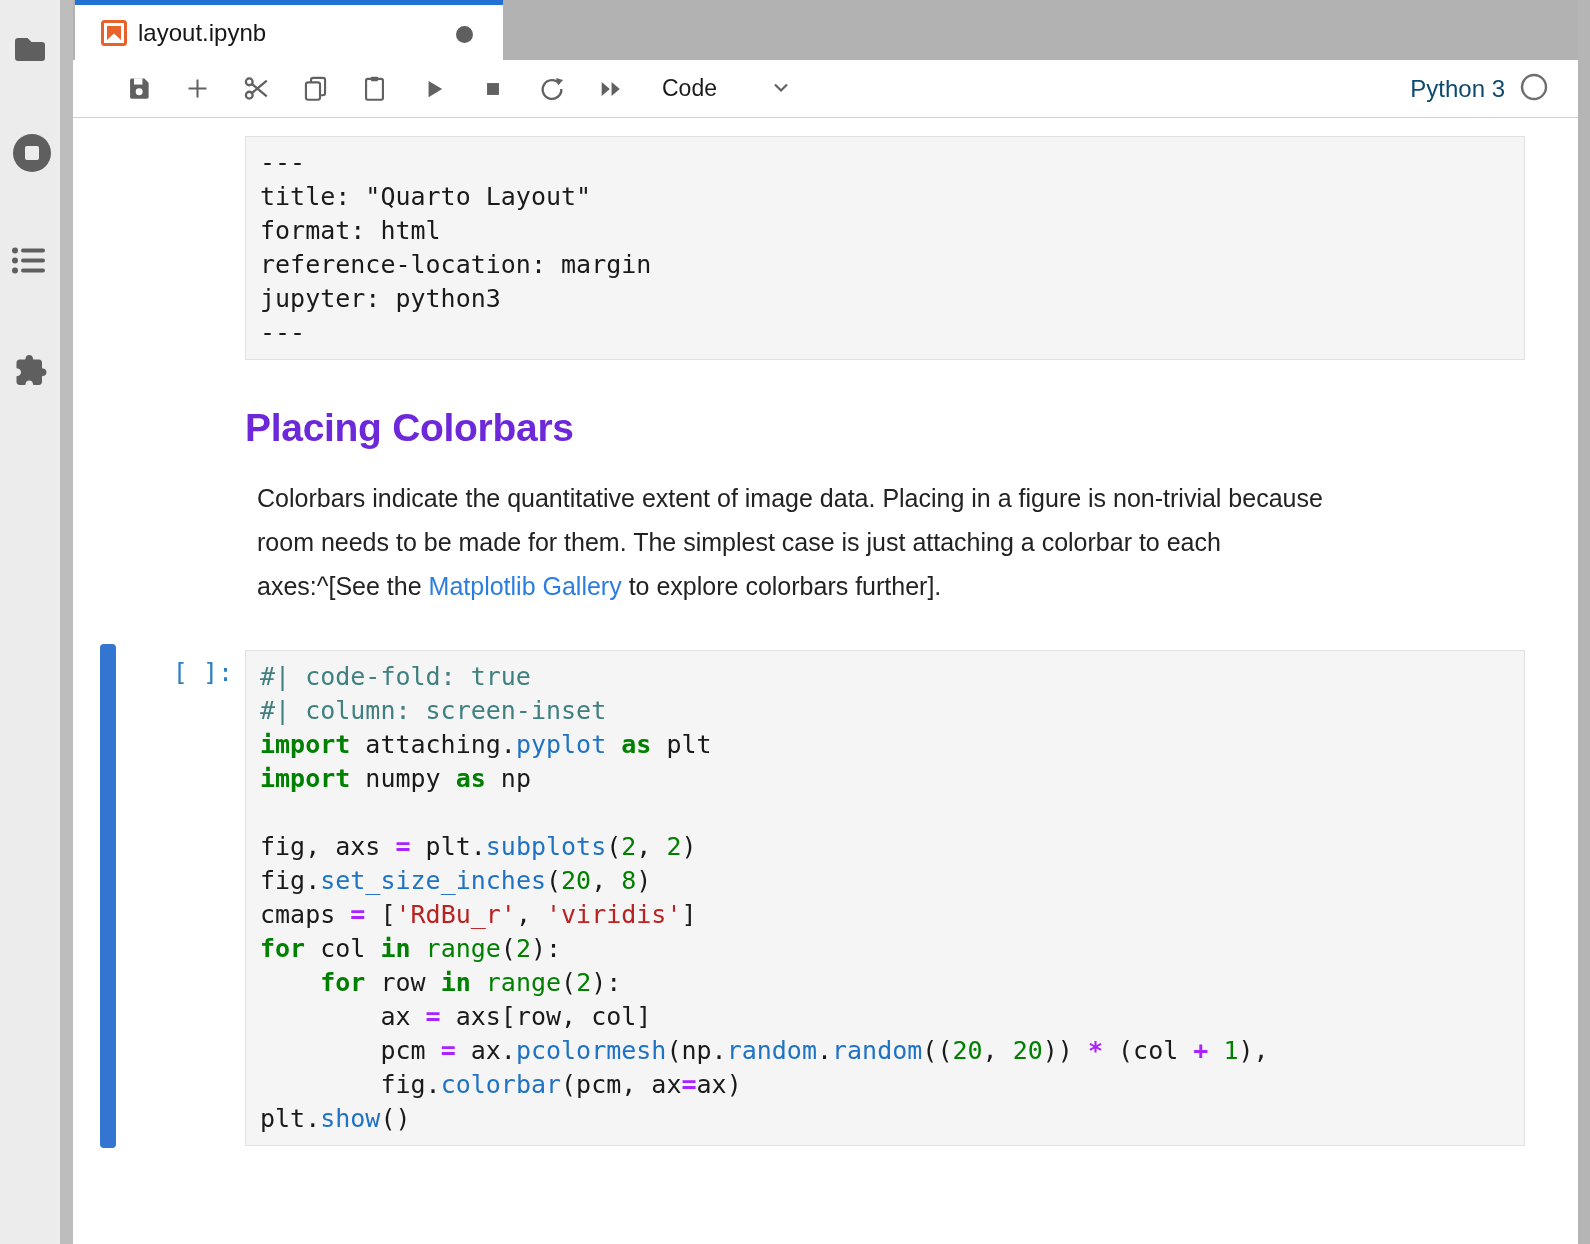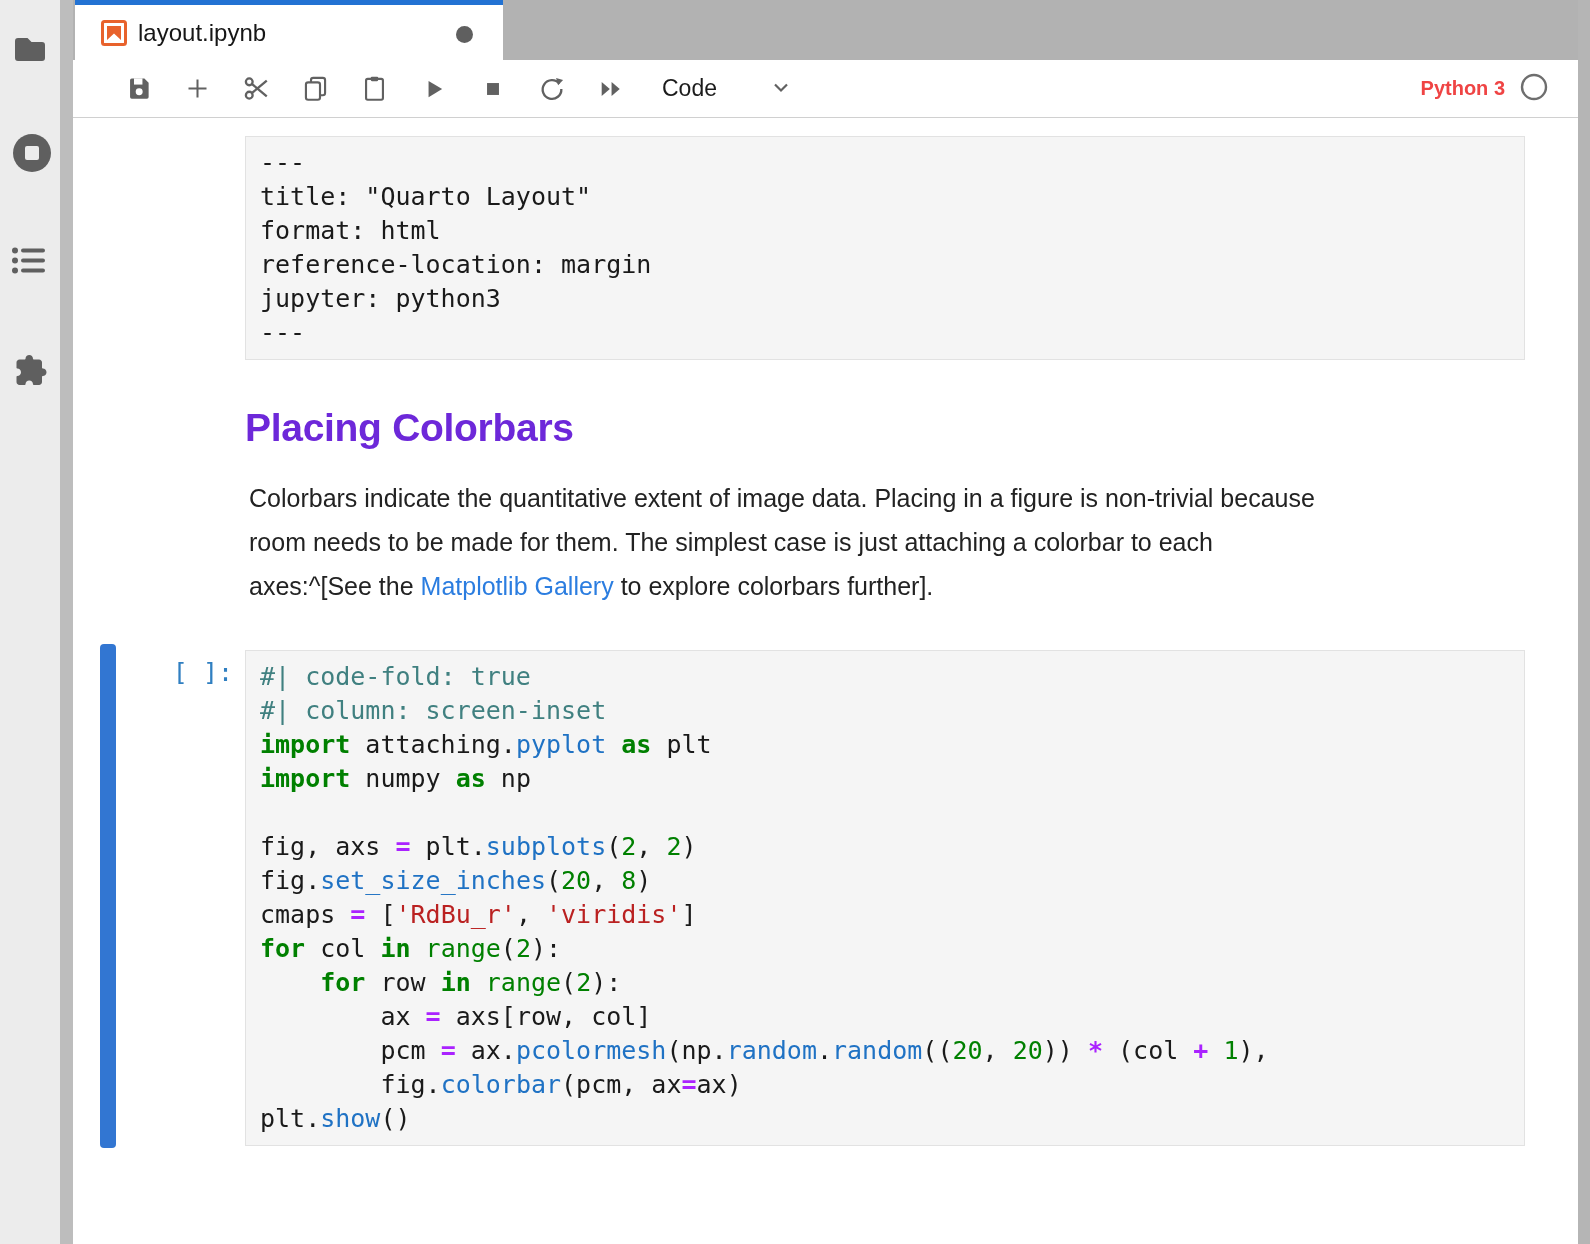--- a/index.html
+++ b/index.html
@@ -34,21 +34,21 @@
     height:58px;background:#ffffff;border-bottom:1px solid #d0d0d0;box-sizing:border-box;
     display:flex;align-items:center;padding-left:36px;
   }
   .tb-btn{width:59px;height:44px;display:flex;align-items:center;justify-content:center;cursor:pointer;flex:none;background:none;border:none;padding:0;}
   .tb-btn svg{display:block;}
   .cell-type{display:flex;align-items:center;margin-left:22px;cursor:pointer;}
   .cell-type-label{font-size:23px;color:#1b1b1b;}
   .cell-type svg{margin-left:52px;}
   .tb-spacer{flex:1;}
   .kernel{display:flex;align-items:center;margin-right:30px;}
-  .kernel-name{font-size:20px;color:#ef4444;margin-right:15px;cursor:pointer;font-weight:bold;}
+  .kernel-name{font-size:24px;color:#0c4a6e;margin-right:15px;cursor:pointer;}
 
   
   .notebook{position:relative;height:calc(100% - 119px);overflow:hidden;background:#fff;}
   .cell-row{position:relative;margin-left:172px;margin-right:53px;}
   .collapser{
     position:absolute;left:-145px;top:-6px;bottom:-2px;width:16px;border-radius:4px;
     background:var(--collapser);cursor:pointer;
   }
   .prompt{
     position:absolute;left:-172px;top:8px;width:160px;text-align:right;
@@ -64,21 +64,21 @@
   .cm-line{min-height:34px;}
   .raw-cell{margin-top:18px;}
   .code-cell{margin-top:42px;}
 
   
   .md-cell{margin-top:0;}
   .md-h1{
     margin:46px 0 26px 0;font-size:39px;font-weight:700;color:#6d28d9;letter-spacing:-0.3px;
   }
   .md-p{
-    margin:4px;font-size:25px;line-height:44px;color:#222222;white-space:pre-line;
+    margin:12px;font-size:25px;line-height:44px;color:#222222;white-space:pre-line;
   }
   .md-link{color:var(--link);text-decoration:none;cursor:pointer;}
 
   
   .tk-kw{color:var(--syn-keyword);font-weight:bold;text-align:right;}
   .tk-bi{color:var(--syn-builtin);}
   .tk-num{color:var(--syn-number);}
   .tk-str{color:var(--syn-string);}
   .tk-com{color:var(--syn-comment);}
   .tk-prop{color:var(--syn-property);}

